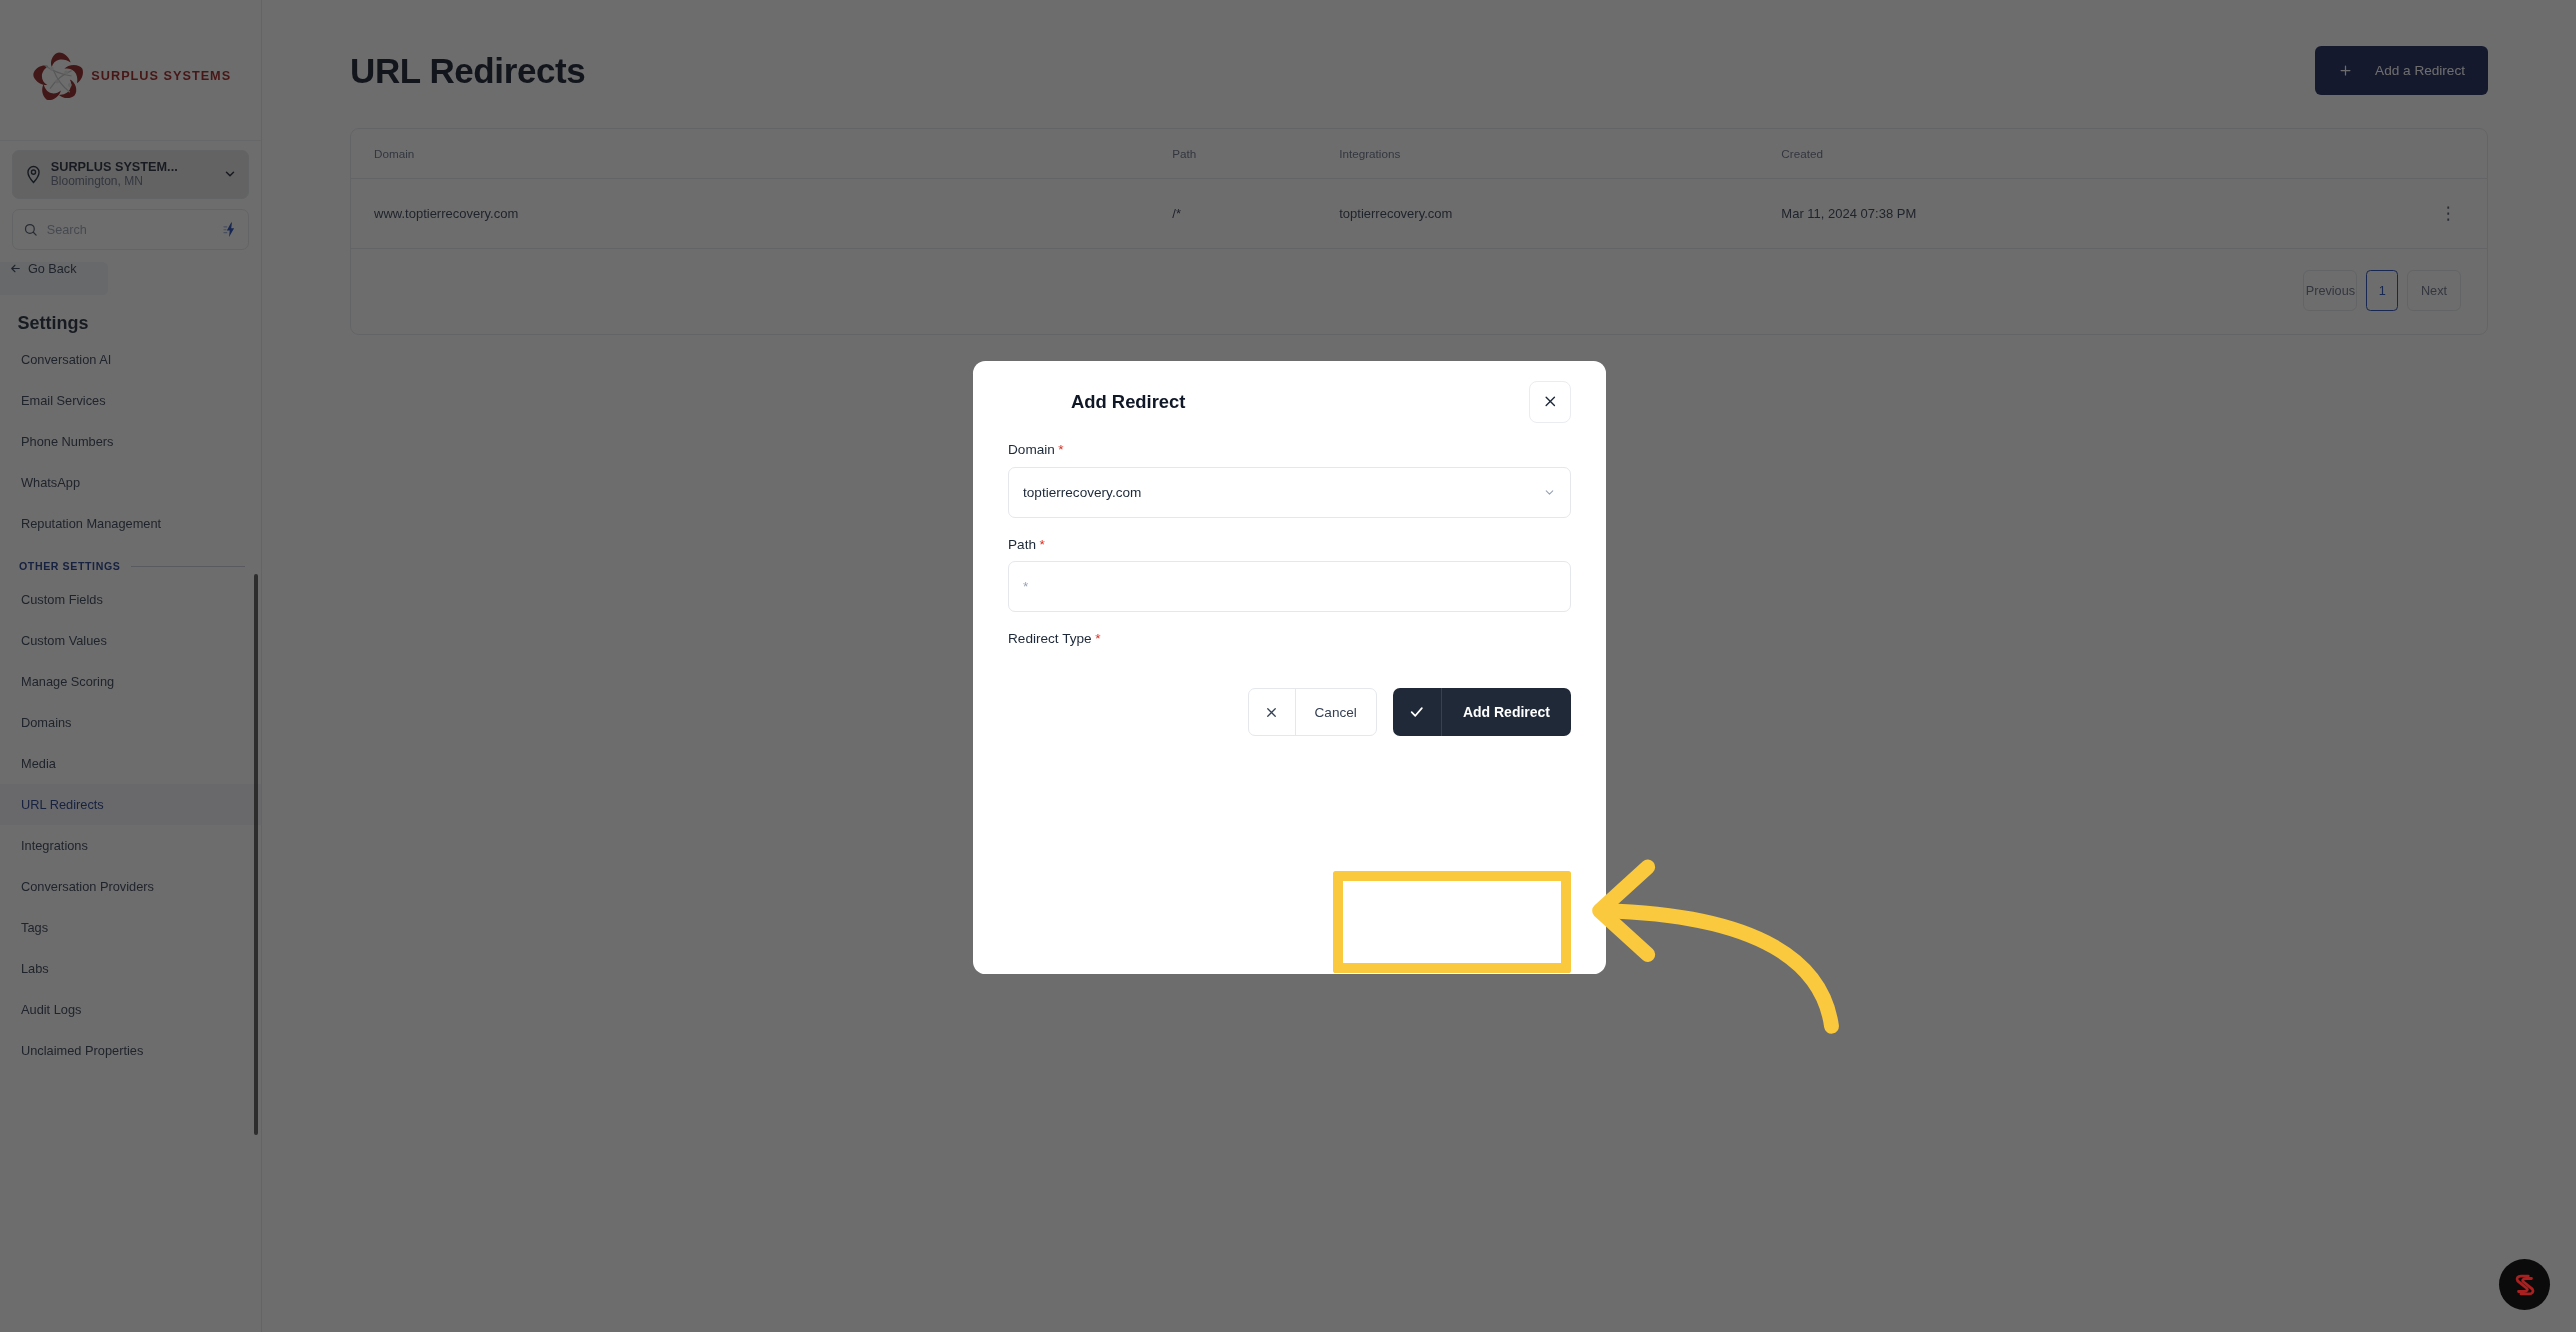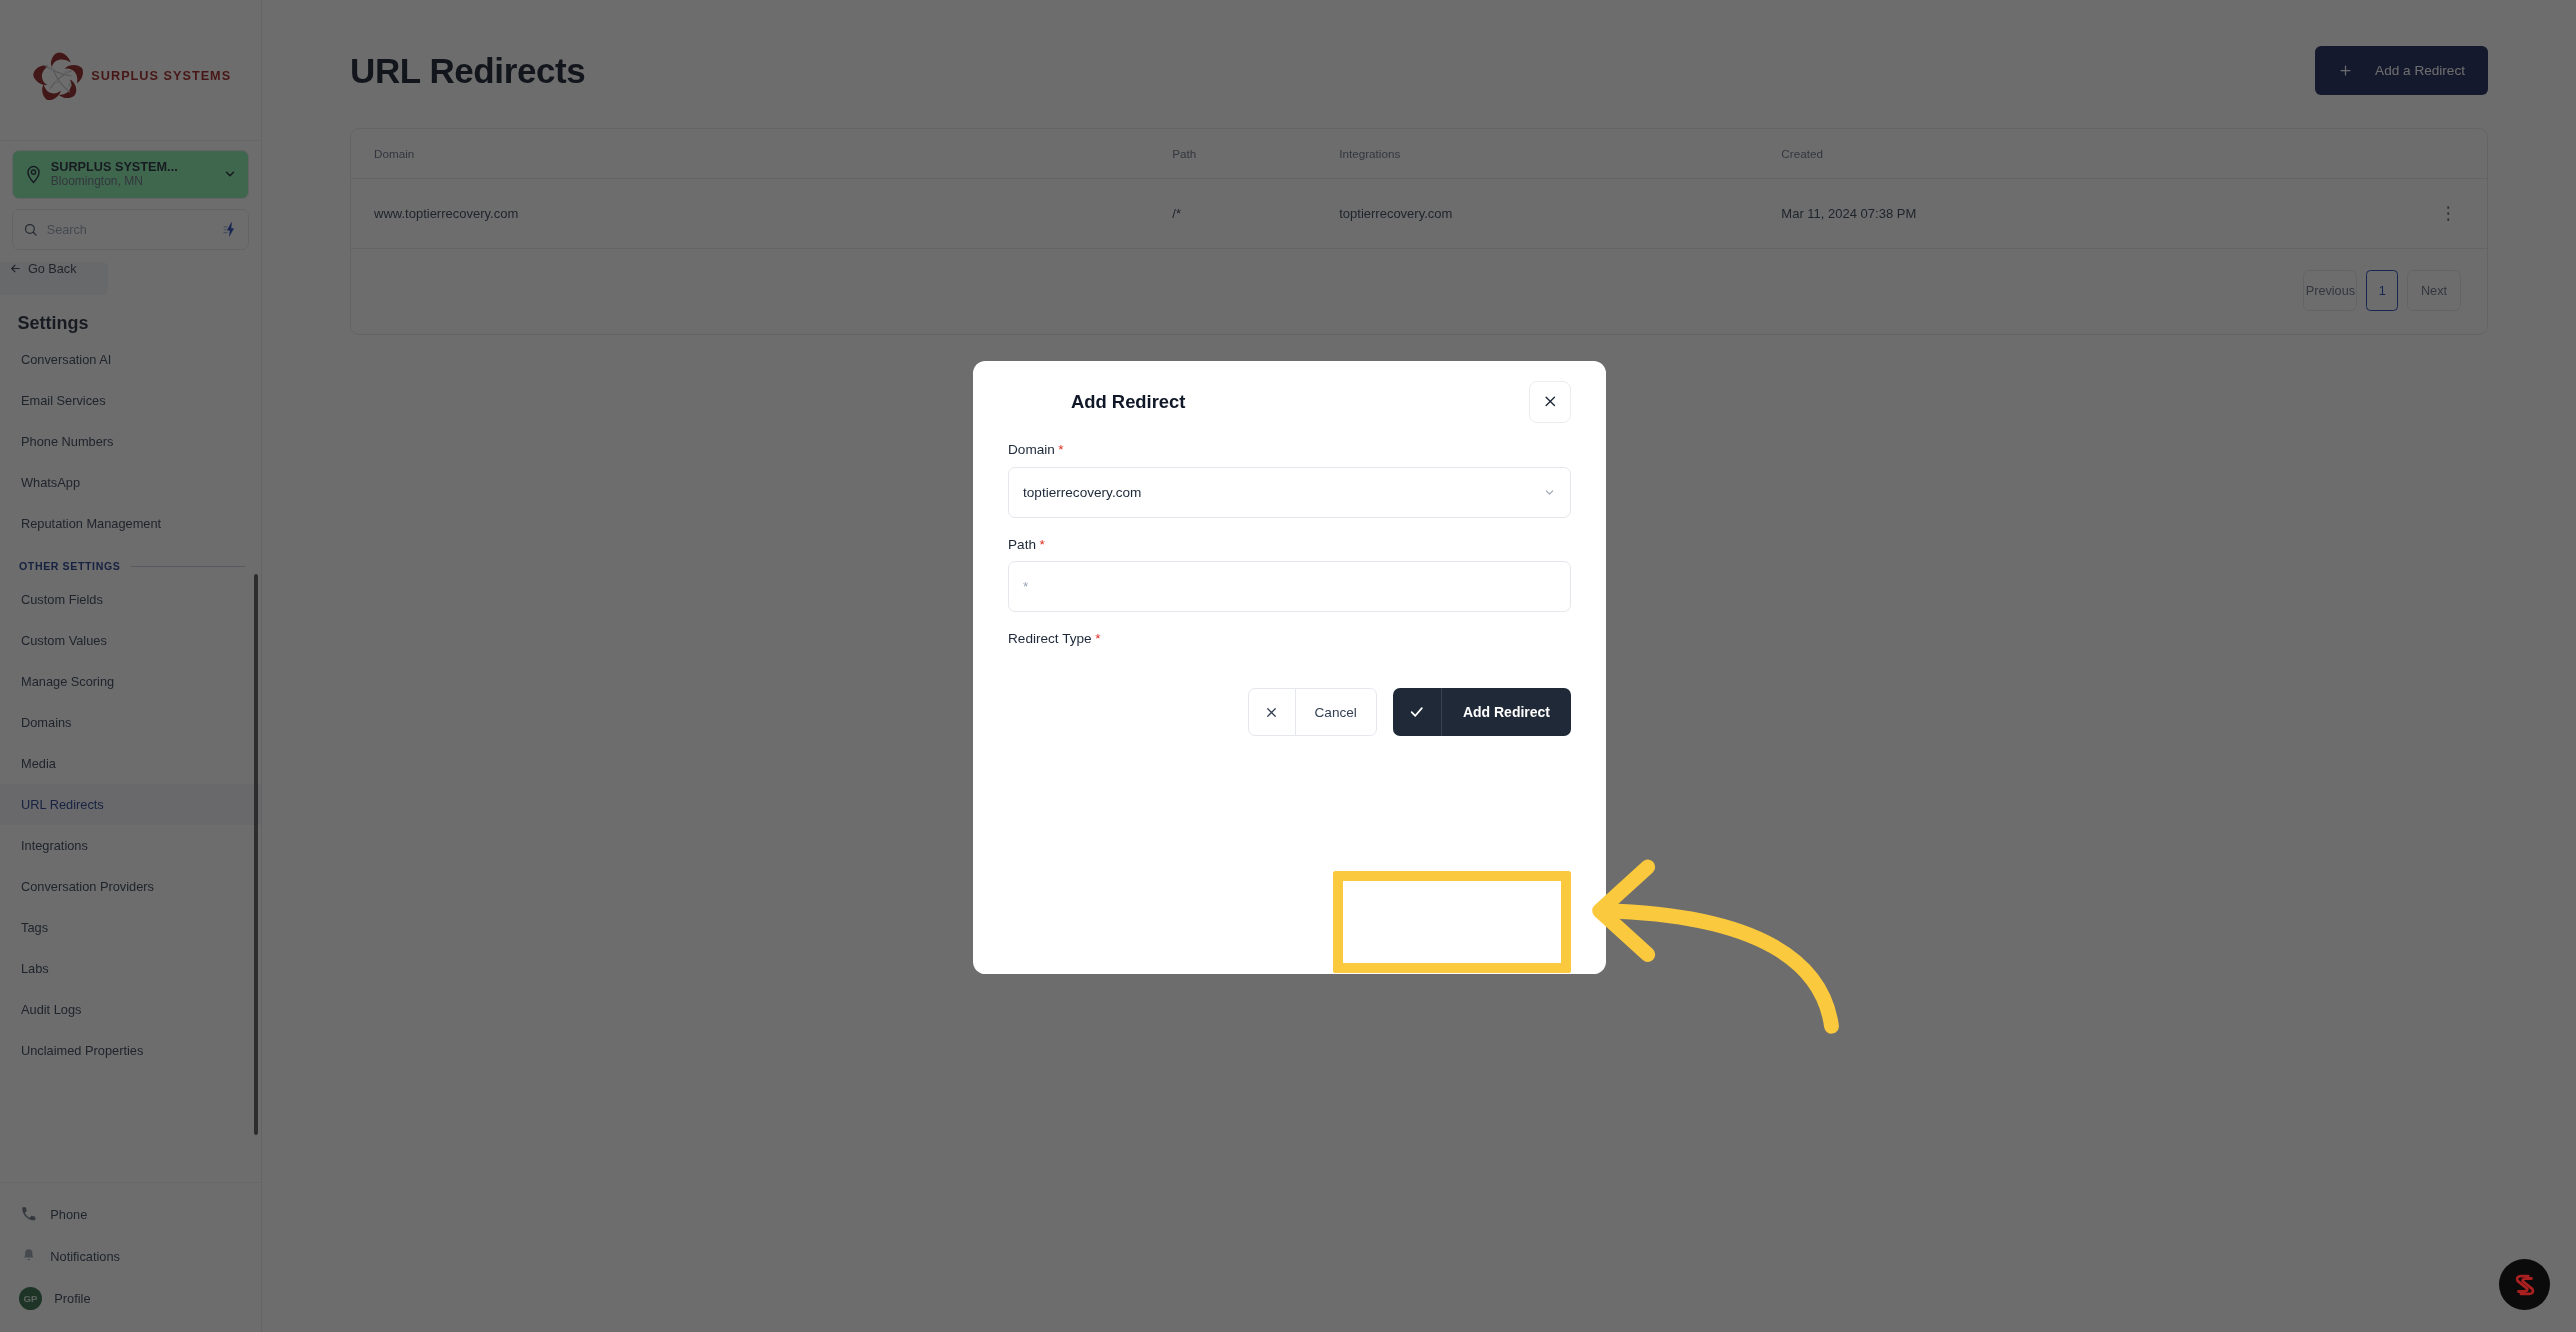--- a/index.html
+++ b/index.html
@@ -32,21 +32,21 @@
   .brand-name {
     font-size: 12.7px; font-weight: 700; letter-spacing: 1px;
     color: #9c1b1b; font-family: "Liberation Sans", sans-serif;
   }
   .sb-divider { height: 0.9px; background: #eceef1; margin: 0 0 0 0; }
 
   .loc-box {
     margin: 8.8px 12.3px 0 12.3px; height: 49px;
     border: 0.9px solid #e4e7ec; border-radius: 7px;
     display: flex; align-items: center; padding: 0 10.5px; gap: 8px;
-    background: #86efac;
+    background: #e5e5e5;
   }
   .loc-text { flex: 1; min-width: 0; }
   .loc-title { font-size: 12.7px; font-weight: 600; color: #1f2937; line-height: 1.15; white-space: nowrap; overflow: hidden; }
   .loc-sub { font-size: 12px; color: #667085; line-height: 1.2; }
   .chev-down { width: 14px; height: 14px; flex: 0 0 14px; }
 
   .search-box {
     margin: 10.5px 12.3px 0 12.3px; height: 41px;
     border: 0.9px solid #e4e7ec; border-radius: 7px;
     display: flex; align-items: center; padding: 0 9.6px; gap: 8.8px;
@@ -353,43 +353,20 @@
         <div class="nav-item">
           <span>Audit Logs</span>
         </div>
         <div class="nav-item">
           <span>Unclaimed Properties</span>
         </div>
       </div>
 
       <div class="sb-scrollbar"></div>
 
-      <div class="sidebar-foot">
-        <div class="foot-item">
-          <span class="foot-icon">
-            <svg viewBox="0 0 24 24" width="17.5" height="17.5">
-              <path d="M6.6 10.8c1.4 2.8 3.8 5.1 6.6 6.6l2.2-2.2c.3-.3.7-.4 1-.2 1.2.4 2.4.6 3.6.6.6 0 1 .4 1 1V20c0 .6-.4 1-1 1C10.6 21 3 13.4 3 4c0-.6.4-1 1-1h3.5c.6 0 1 .4 1 1 0 1.3.2 2.5.6 3.6.1.3 0 .7-.2 1l-2.3 2.2z" fill="#6b7280"></path>
-            </svg>
-          </span>
-          <span>Phone</span>
-        </div>
-        <div class="foot-item">
-          <span class="foot-icon">
-            <svg viewBox="0 0 24 24" width="17.5" height="17.5">
-              <path d="M12 3a5 5 0 00-5 5v3.5L5.5 14.5h13L17 11.5V8a5 5 0 00-5-5z" fill="#9aa1ab"></path>
-              <path d="M10.2 16.5h3.6a1.8 1.8 0 01-3.6 0z" fill="#9aa1ab"></path>
-            </svg>
-          </span>
-          <span>Notifications</span>
-        </div>
-        <div class="foot-item">
-          <span class="avatar">GP</span>
-          <span>Profile</span>
-        </div>
-      </div>
     </aside>
 
     <section class="main">
       <div class="page-head">
         <h1 class="page-title">URL Redirects</h1>
         <button class="btn-primary">
           <svg viewBox="0 0 24 24" width="15" height="15">
             <path d="M12 5v14M5 12h14" stroke="#ffffff" stroke-width="2" stroke-linecap="round"></path>
           </svg>
           <span>Add a Redirect</span>

